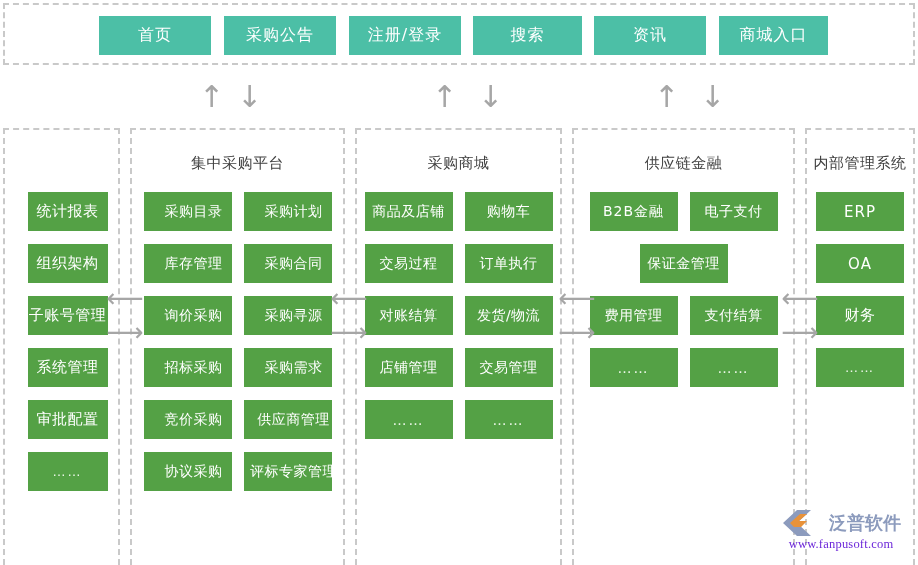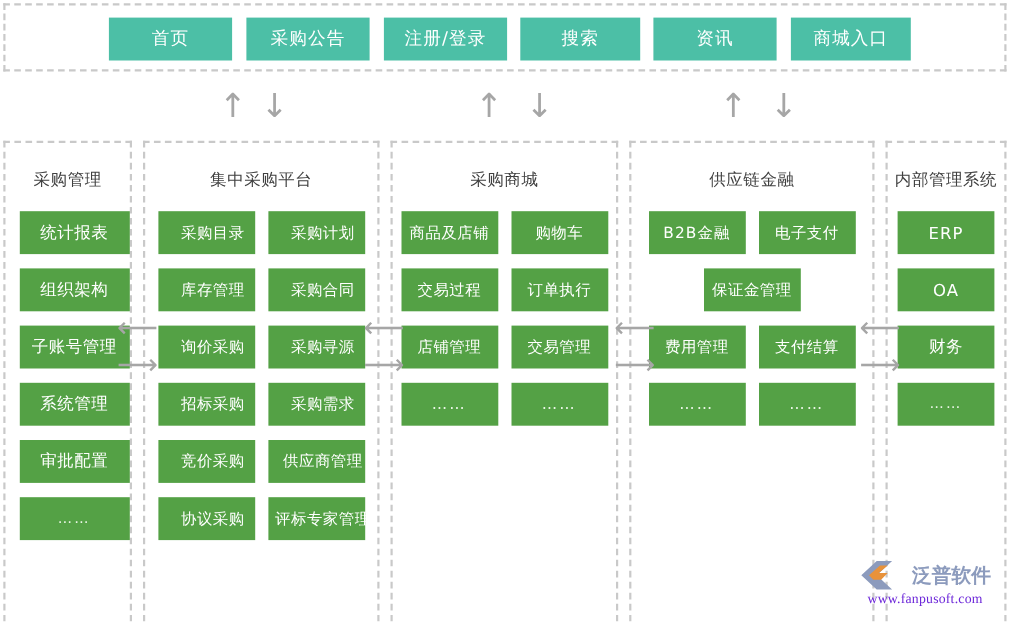--- a/index.html
+++ b/index.html
@@ -74,21 +74,21 @@
     height:39px;
     display:flex; align-items:center; justify-content:center;
     font-size:15px;
     letter-spacing:0.5px;
     white-space:nowrap;
   }
   .cell.dots { font-size:13px; letter-spacing:2px; color:#eaf5e6; }
   .cell.latin { font-size:15px; letter-spacing:1px; }
 
   
-  .c1 .cell { width:100px;margin-left:12px; }
+  .c1 .cell { width:80px;margin-left:12px; }
   .c2 .cell { width:88px; font-size:14px;padding-left:12px; }
   .c3 .cell { width:88px; font-size:14px; }
   .c4 .cell { width:88px; font-size:14px; }
   .c5 .cell { width:88px; }
 
   
   .h-arrows {
     position:absolute;
     width:30px; height:60px;
     color:#a6a6a6;
@@ -142,21 +142,20 @@
       <div class="v-arrow" style="left: 199px; top: 82px;">↑</div>
       <div class="v-arrow" style="left: 237px; top: 82px;">↓</div>
       <div class="v-arrow" style="left: 432px; top: 82px;">↑</div>
       <div class="v-arrow" style="left: 478px; top: 82px;">↓</div>
       <div class="v-arrow" style="left: 654px; top: 82px;">↑</div>
       <div class="v-arrow" style="left: 700px; top: 82px;">↓</div>
     </div>
 
   <div id="columns-layer">
       <div class="col c1" style="left: 3px; width: 117px;">
-        <div class="col-title">采购管理</div>
         <div class="col-grid">
           <div class="row">
             <div class="cell">统计报表</div>
           </div>
           <div class="row">
             <div class="cell">组织架构</div>
           </div>
           <div class="row">
             <div class="cell">子账号管理</div>
           </div>
@@ -203,20 +202,24 @@
       <div class="col c3" style="left: 355px; width: 207px;">
         <div class="col-title">采购商城</div>
         <div class="col-grid">
           <div class="row">
             <div class="cell">商品及店铺</div>
             <div class="cell">购物车</div>
           </div>
           <div class="row">
             <div class="cell">交易过程</div>
             <div class="cell">订单执行</div>
+          </div>
+          <div class="row">
+            <div class="cell">对账结算</div>
+            <div class="cell">发货/物流</div>
           </div>
           <div class="row">
             <div class="cell">店铺管理</div>
             <div class="cell">交易管理</div>
           </div>
           <div class="row">
             <div class="cell dots">……</div>
             <div class="cell dots">……</div>
           </div>
         </div>

